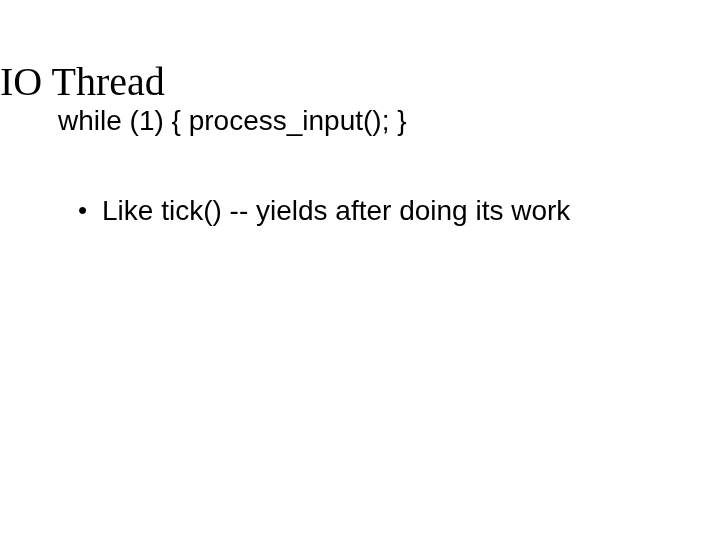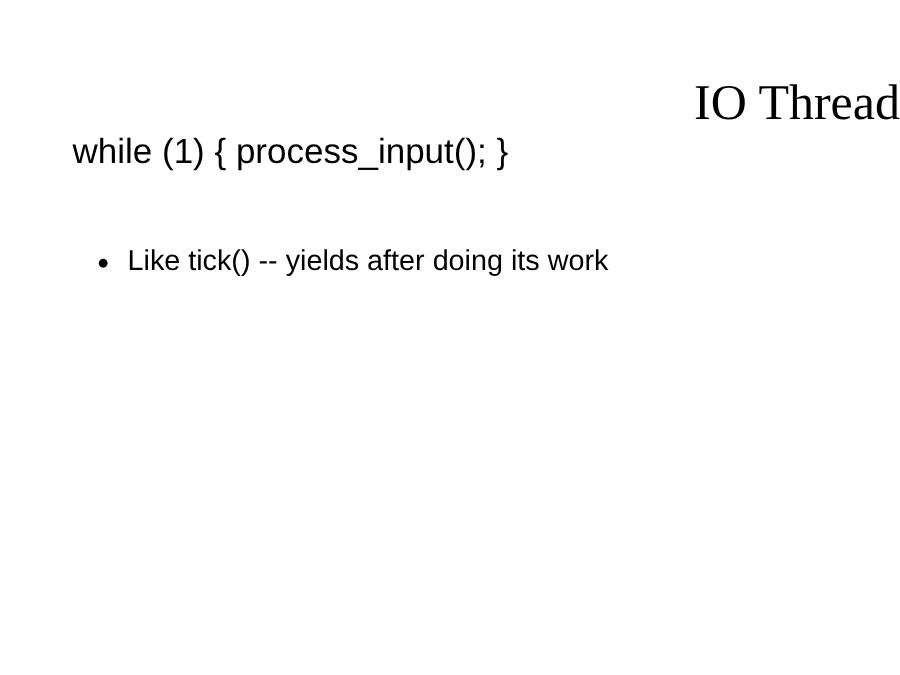--- a/index.html
+++ b/index.html
@@ -16,38 +16,38 @@
       position: relative;
       overflow: hidden;
     }
     .slide {
       width: 100%;
       height: 100%;
       padding: 0;
       position: relative;
     }
     .title {
-      text-align: right;
+      text-align: left;
       font-size: 40px;
       font-weight: normal;
       margin-top: 58px;
       font-family: "Times New Roman", Times, serif;
     }
     .code-line {
       font-size: 28px;
       font-family: Arial, Helvetica, sans-serif;
       margin-left: 58px;
     }
     .bullet-list {
       margin-top: 58px;
       margin-left: 78px;
       list-style: none;
     }
     .bullet-list li {
-      font-size: 23px;
+      font-size: 28px;
       font-family: Arial, Helvetica, sans-serif;
       position: relative;
       padding-left: 24px;
     }
     .bullet-list li::before {
       content: "•";
       position: absolute;
       left: 0;
       top: 0;
       font-size: 26px;

